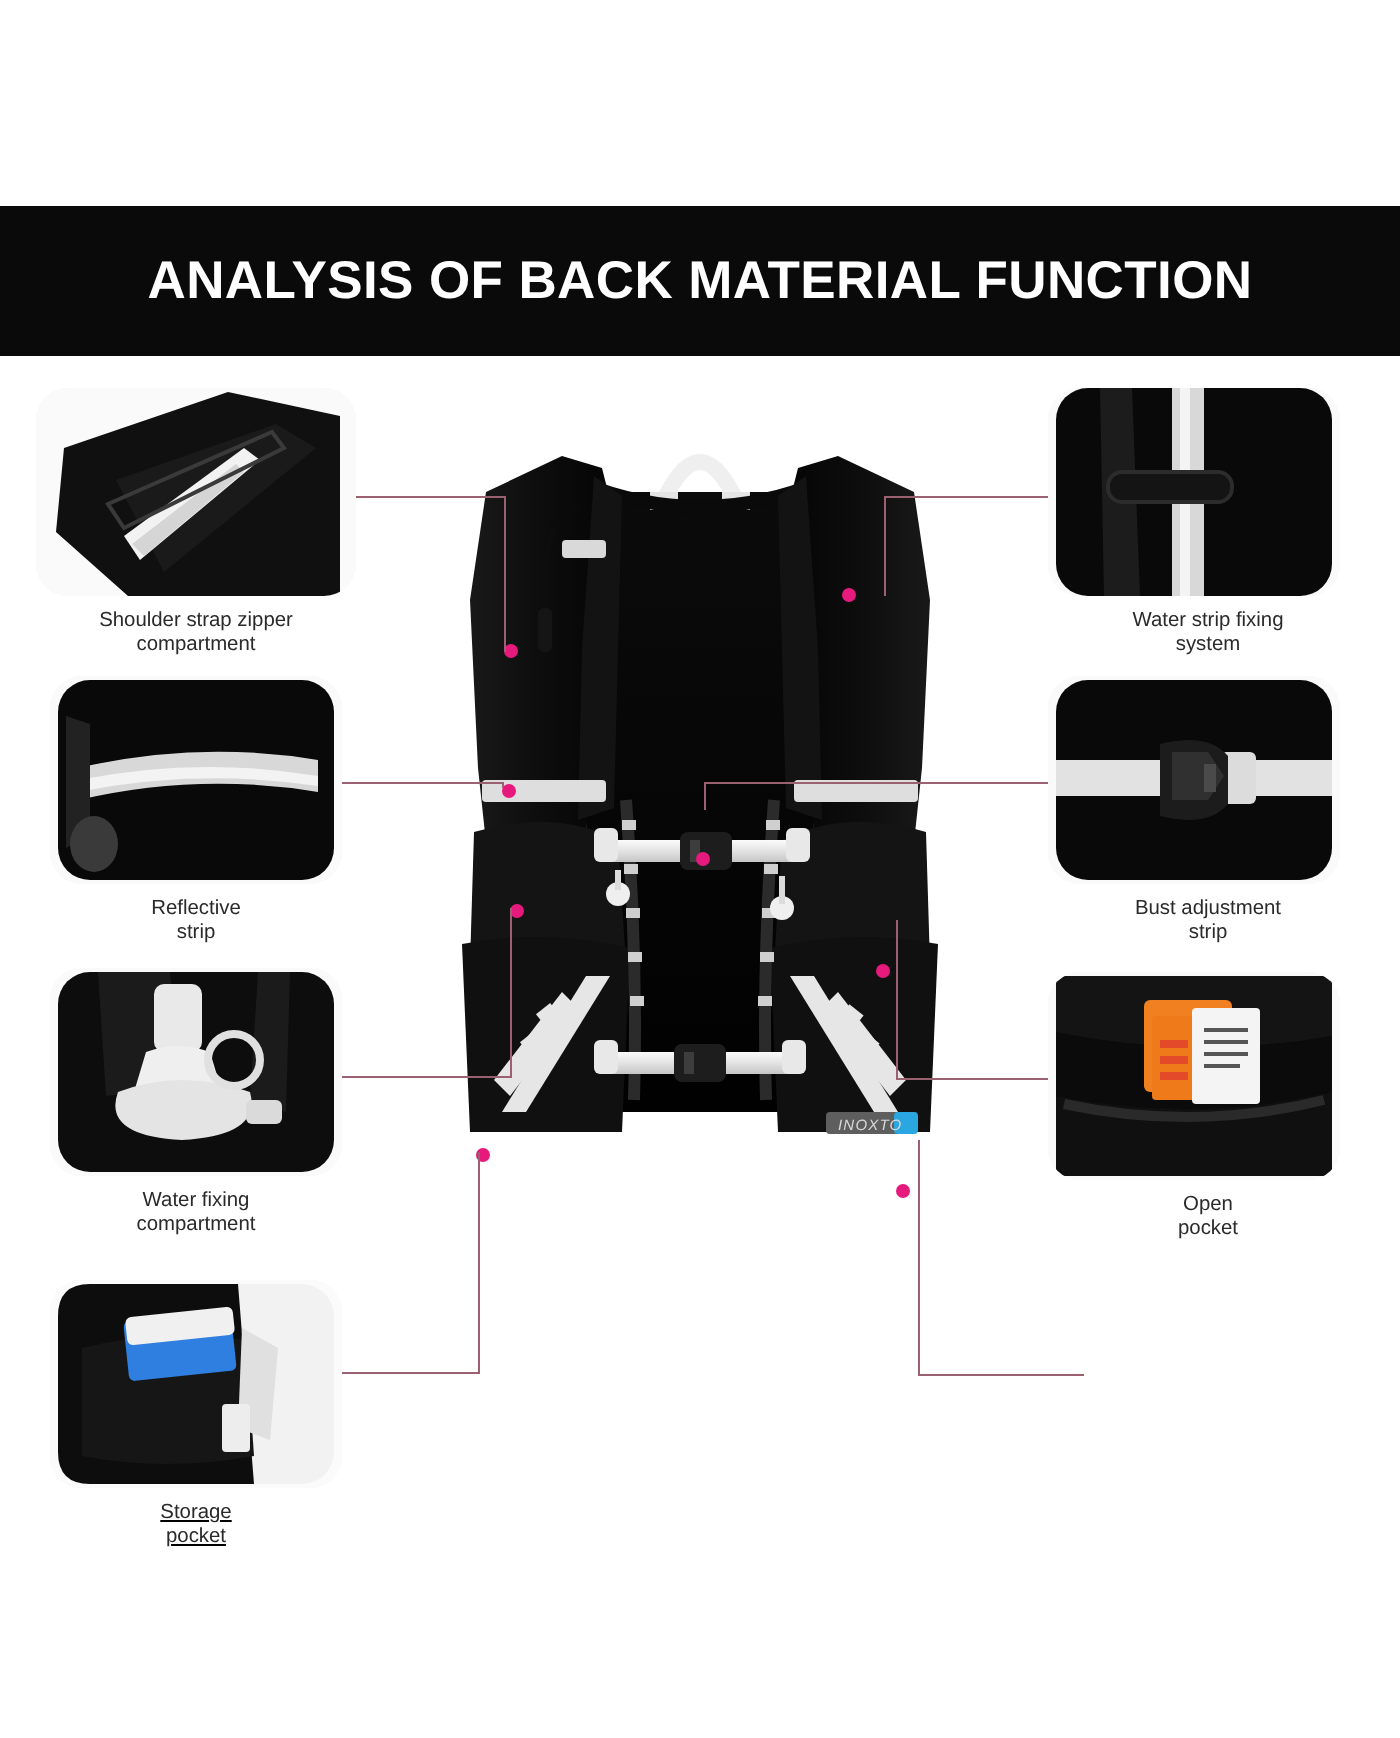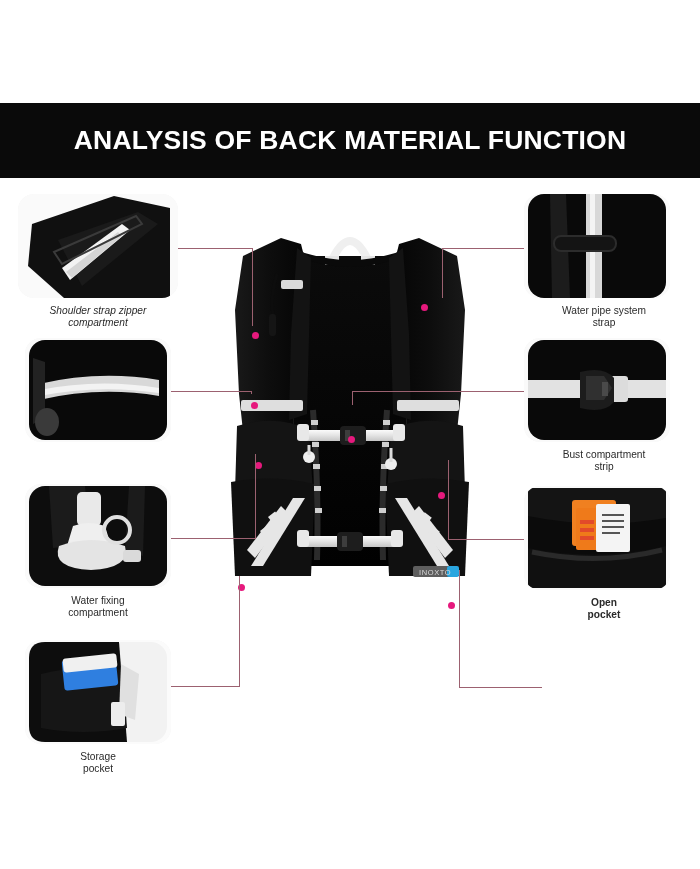--- a/index.html
+++ b/index.html
@@ -48,21 +48,21 @@
   .lnh{height:1px;}
   .lnv{width:1px;}
 
   
   .dot{
     position:absolute;width:7px;height:7px;border-radius:50%;
     background:#e6197d;
   }
 
   
-  .vest{position:absolute;left:185px;top:36px;width:330px;height:480px;}
+  .vest{position:absolute;left:185px;top:26px;width:330px;height:480px;font-style:italic;}
 </style>
 </head>
 <body>
 
 <div class="page">
 
   <div class="banner">
     <div class="banner-title">ANALYSIS OF BACK MATERIAL FUNCTION</div>
   </div>
 
@@ -203,21 +203,21 @@
 
     <div class="ln lnh" style="left:352px;top:213px;width:190px;"></div>
     <div class="ln lnv" style="left:352px;top:213px;height:14px;"></div>
 
     <div class="ln lnh" style="left:448px;top:361px;width:94px;"></div>
     <div class="ln lnv" style="left:448px;top:282px;height:80px;"></div>
 
     <div class="ln lnh" style="left:459px;top:509px;width:83px;"></div>
     <div class="ln lnv" style="left:459px;top:392px;height:118px;"></div>
 
-    <div class="callout" style="left:18px;top:16px;font-style:italic;">
+    <div class="callout" style="left:18px;top:16px;">
       <div class="thumb">
         <svg width="160" height="104" viewBox="0 0 160 104">
           <rect width="160" height="104" fill="#fafafa"></rect>
           <path d="M14 30 L96 2 L152 14 L152 104 L46 104 L10 72 Z" fill="#101010"></path>
           <path d="M40 46 L120 18 L140 30 L64 92 Z" fill="#1a1a1a"></path>
           <path d="M44 74 L104 30 L112 36 L52 86 Z" fill="#f2f2f2"></path>
           <path d="M48 78 L100 38 L104 42 L54 84 Z" fill="#d5d5d5"></path>
           <path d="M36 58 L118 22 L124 30 L44 70 Z" fill="none" stroke="#3a3a3a" stroke-width="2"></path>
         </svg>
       </div>
@@ -231,20 +231,24 @@
       <div class="thumb thumb-sq">
         <svg width="146" height="104" viewBox="0 0 146 104">
           <rect width="146" height="104" fill="#fafafa"></rect>
           <rect x="4" y="2" width="138" height="100" rx="16" fill="#090909"></rect>
           <path d="M14 46 q60 -14 120 -4 l0 16 q-60 -10 -120 4 z" fill="#d8d8d8"></path>
           <path d="M14 52 q60 -12 120 -2 l0 5 q-60 -9 -120 3 z" fill="#f3f3f3"></path>
           <path d="M8 20 l12 4 l0 56 l-12 6 z" fill="#222"></path>
           <ellipse cx="22" cy="84" rx="12" ry="14" fill="#3a3a3a"></ellipse>
         </svg>
       </div>
+      <div class="cap">
+        <div>Reflective</div>
+        <div>strip</div>
+      </div>
     </div>
 
     <div class="callout" style="left:18px;top:306px;">
       <div class="thumb thumb-sq">
         <svg width="146" height="104" viewBox="0 0 146 104">
           <rect width="146" height="104" fill="#fafafa"></rect>
           <rect x="4" y="2" width="138" height="100" rx="16" fill="#0d0d0d"></rect>
           <path d="M24 2 L60 2 L66 60 L28 64 Z" fill="#1b1b1b"></path>
           <path d="M104 2 L120 2 L118 72 L100 66 Z" fill="#1b1b1b"></path>
           <rect x="52" y="8" width="24" height="34" rx="5" fill="#e9e9e9"></rect>
@@ -253,21 +257,21 @@
           <circle cx="92" cy="46" r="13" fill="none" stroke="#e0e0e0" stroke-width="4"></circle>
           <rect x="98" y="66" width="18" height="12" rx="3" fill="#dadada"></rect>
         </svg>
       </div>
       <div class="cap">
         <div>Water fixing</div>
         <div>compartment</div>
       </div>
     </div>
 
-    <div class="callout" style="left:18px;top:462px;">
+    <div class="callout" style="left:18px;top:462px;text-decoration:underline;">
       <div class="thumb thumb-sq">
         <svg width="146" height="104" viewBox="0 0 146 104">
           <rect width="146" height="104" fill="#fbfbfb"></rect>
           <rect x="4" y="2" width="138" height="100" rx="16" fill="#f2f2f2"></rect>
           <path d="M4 18 q0 -16 16 -16 l74 0 l8 100 l-82 0 q-16 0 -16 -16 z" fill="#0d0d0d"></path>
           <path d="M16 34 q40 -10 82 -4 l4 58 q-44 8 -86 0 z" fill="#161616"></path>
           <rect x="38" y="18" width="54" height="30" rx="3" fill="#2f7fe0" transform="rotate(-6 65 33)"></rect>
           <rect x="38" y="16" width="54" height="14" rx="3" fill="#f0f0f0" transform="rotate(-6 65 23)"></rect>
           <path d="M96 24 l18 10 l-4 46 l-16 -6 z" fill="#e0e0e0"></path>
           <rect x="86" y="62" width="14" height="24" rx="2" fill="#ededed"></rect>
@@ -285,45 +289,45 @@
           <rect width="146" height="104" fill="#fafafa"></rect>
           <rect x="4" y="0" width="138" height="104" rx="16" fill="#090909"></rect>
           <rect x="62" y="0" width="16" height="104" fill="#d8d8d8"></rect>
           <rect x="66" y="0" width="5" height="104" fill="#f4f4f4"></rect>
           <path d="M26 0 l16 0 l4 104 l-18 0 z" fill="#1c1c1c"></path>
           <rect x="30" y="42" width="62" height="15" rx="7" fill="#141414"></rect>
           <rect x="30" y="42" width="62" height="15" rx="7" fill="none" stroke="#2c2c2c" stroke-width="2"></rect>
         </svg>
       </div>
       <div class="cap">
-        <div>Water pipe system</div>
-        <div>strap</div>
+        <div>Water strip fixing</div>
+        <div>system</div>
       </div>
     </div>
 
     <div class="callout" style="left:524px;top:160px;">
       <div class="thumb thumb-sq" style="margin:0;">
         <svg width="146" height="104" viewBox="0 0 146 104">
           <rect width="146" height="104" fill="#fafafa"></rect>
           <rect x="4" y="2" width="138" height="100" rx="16" fill="#090909"></rect>
           <rect x="4" y="42" width="56" height="18" fill="#e2e2e2"></rect>
           <rect x="92" y="42" width="50" height="18" fill="#e2e2e2"></rect>
           <rect x="86" y="38" width="18" height="26" rx="3" fill="#dcdcdc"></rect>
           <path d="M56 34 q24 -6 34 6 l0 24 q-10 12 -34 6 z" fill="#1c1c1c"></path>
           <path d="M62 38 l18 0 l8 12 l-8 12 l-18 0 z" fill="#303030"></path>
           <rect x="78" y="44" width="6" height="14" fill="#4a4a4a"></rect>
         </svg>
       </div>
       <div class="cap">
-        <div>Bust compartment</div>
+        <div>Bust adjustment</div>
         <div>strip</div>
       </div>
     </div>
 
-    <div class="callout" style="left:524px;top:308px;font-weight:bold;">
+    <div class="callout" style="left:524px;top:308px;">
       <div class="thumb thumb-sq" style="margin:0;">
         <svg width="146" height="104" viewBox="0 0 146 104">
           <rect width="146" height="104" fill="#fafafa"></rect>
           <rect x="4" y="2" width="138" height="100" rx="16" fill="#0b0b0b"></rect>
           <path d="M4 2 l138 0 l0 30 q-70 12 -138 -2 z" fill="#141414"></path>
           <rect x="48" y="14" width="44" height="46" rx="3" fill="#f08020"></rect>
           <rect x="52" y="22" width="36" height="42" rx="2" fill="#ef7a1a"></rect>
           <rect x="72" y="18" width="34" height="48" rx="2" fill="#f4f4f4"></rect>
           <g fill="#e24a2a">
             <rect x="56" y="34" width="14" height="4"></rect>

